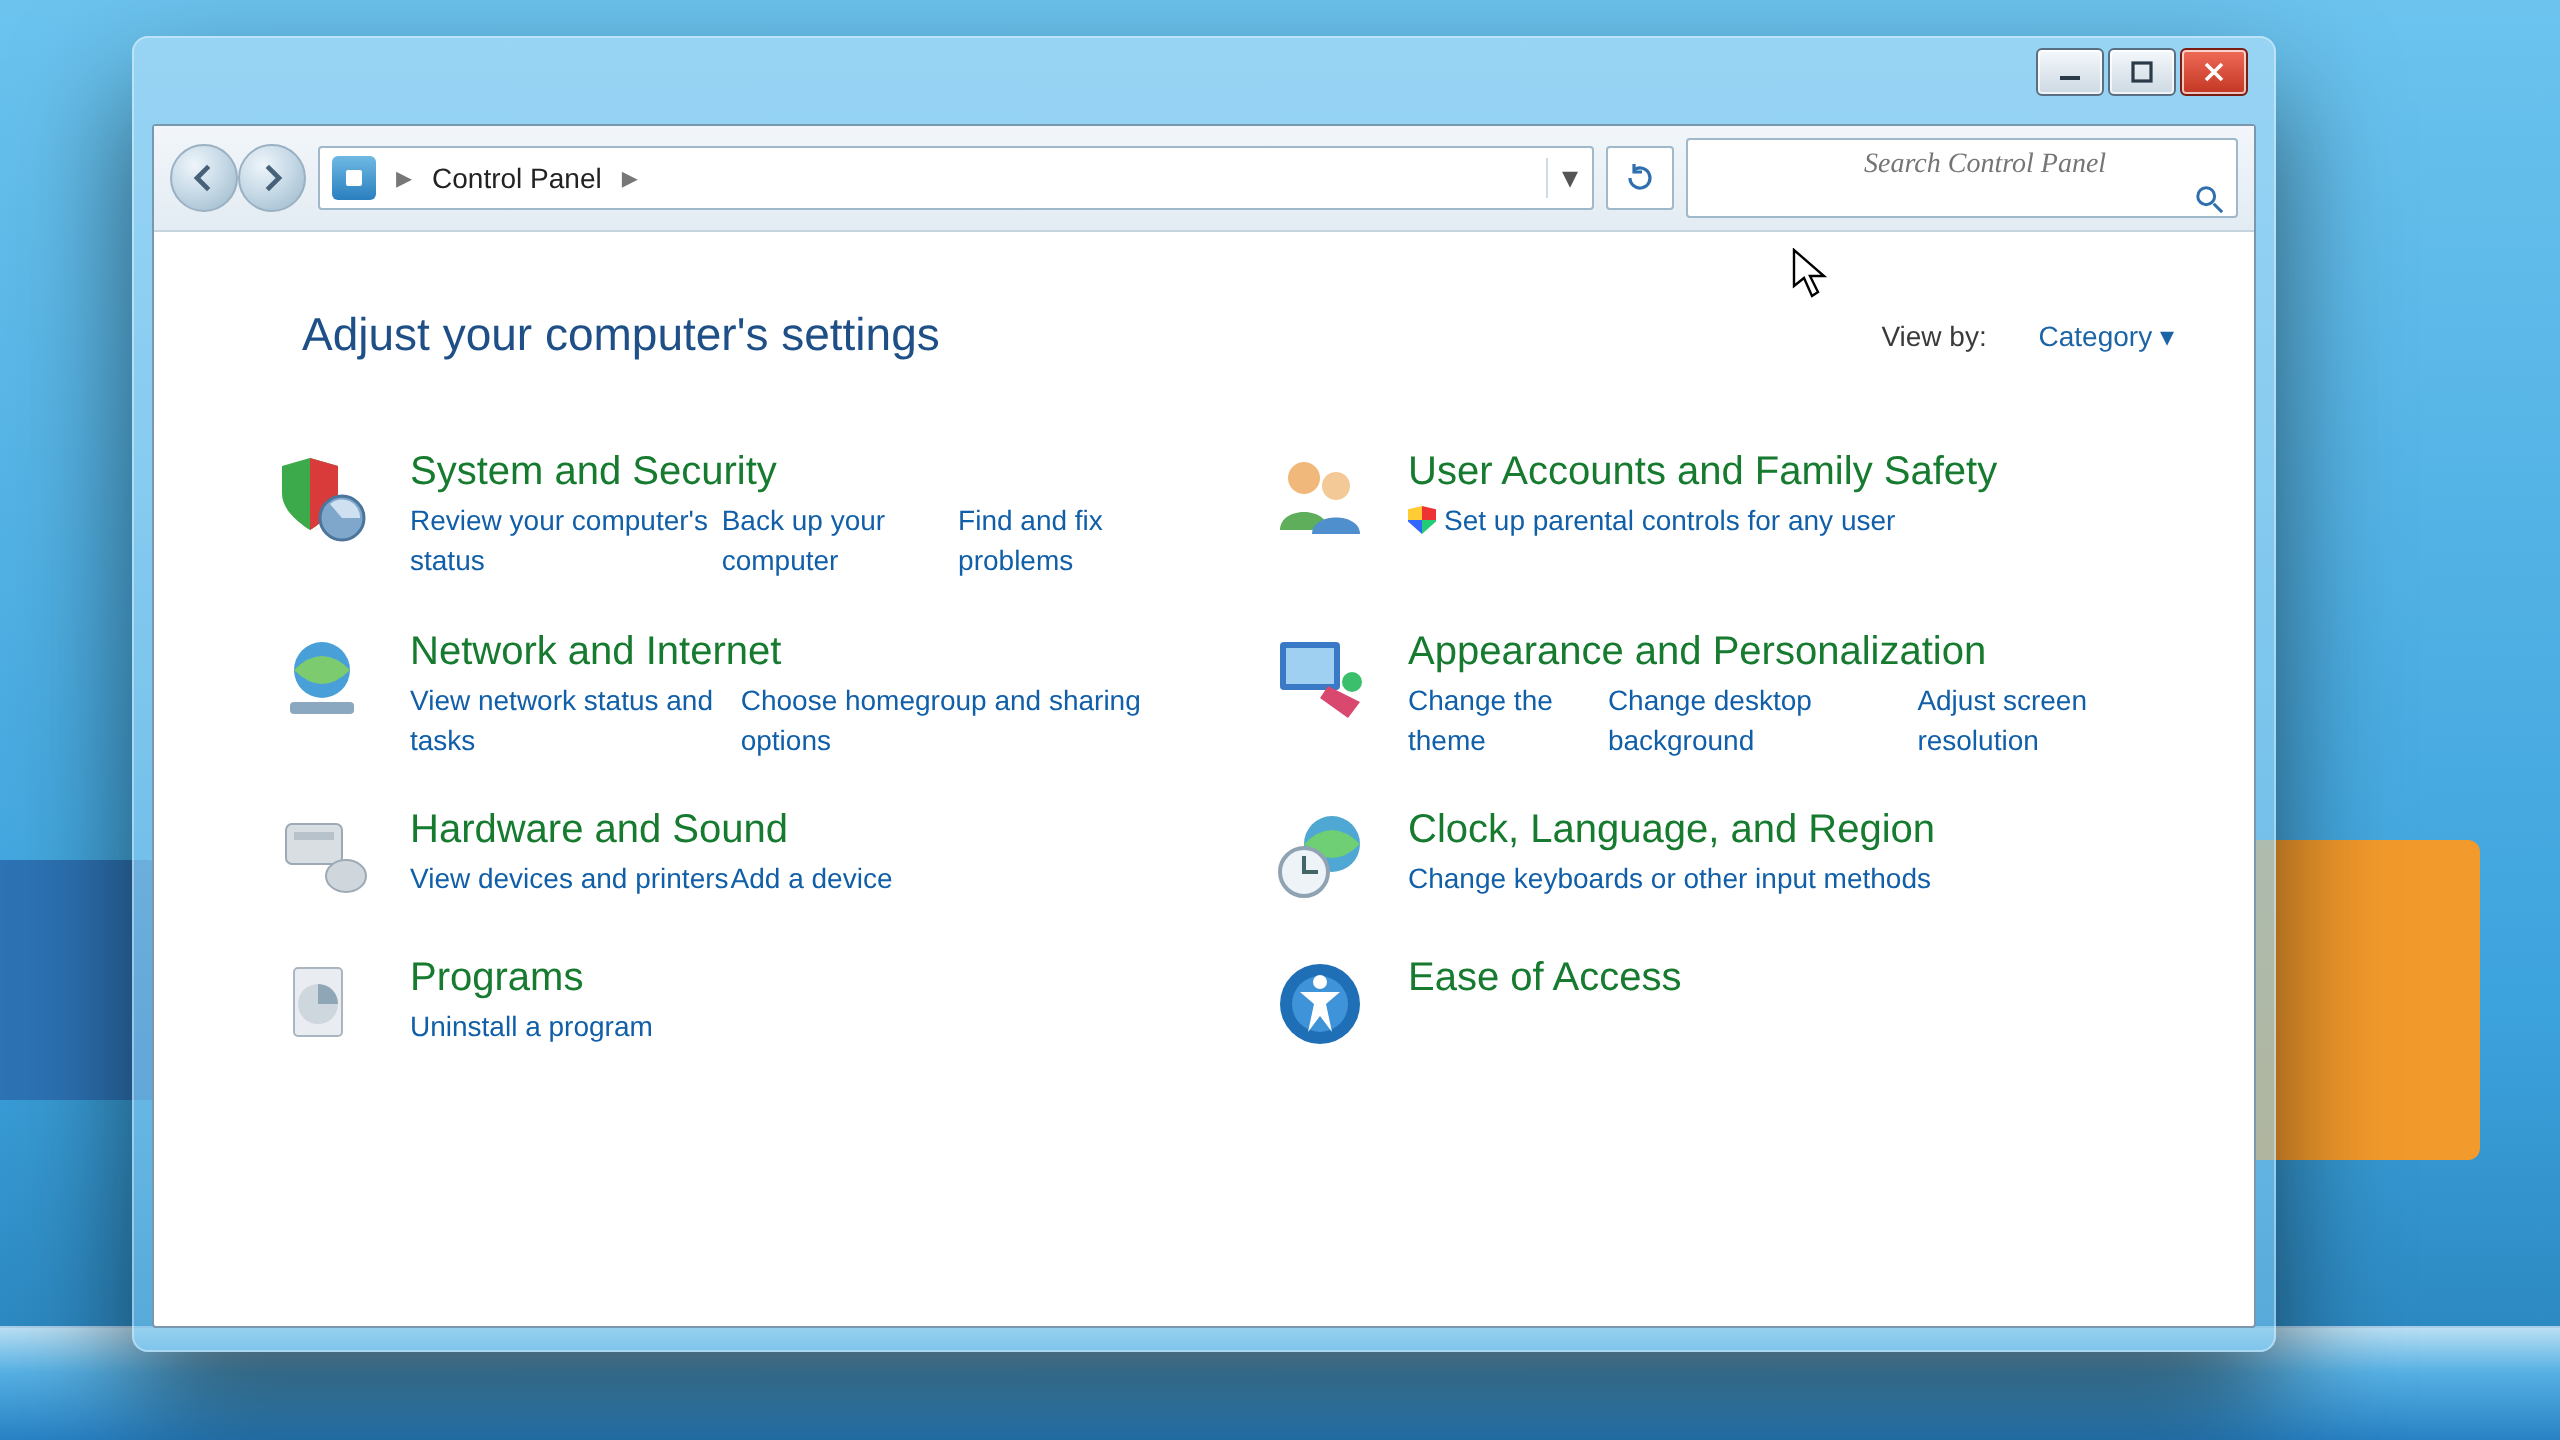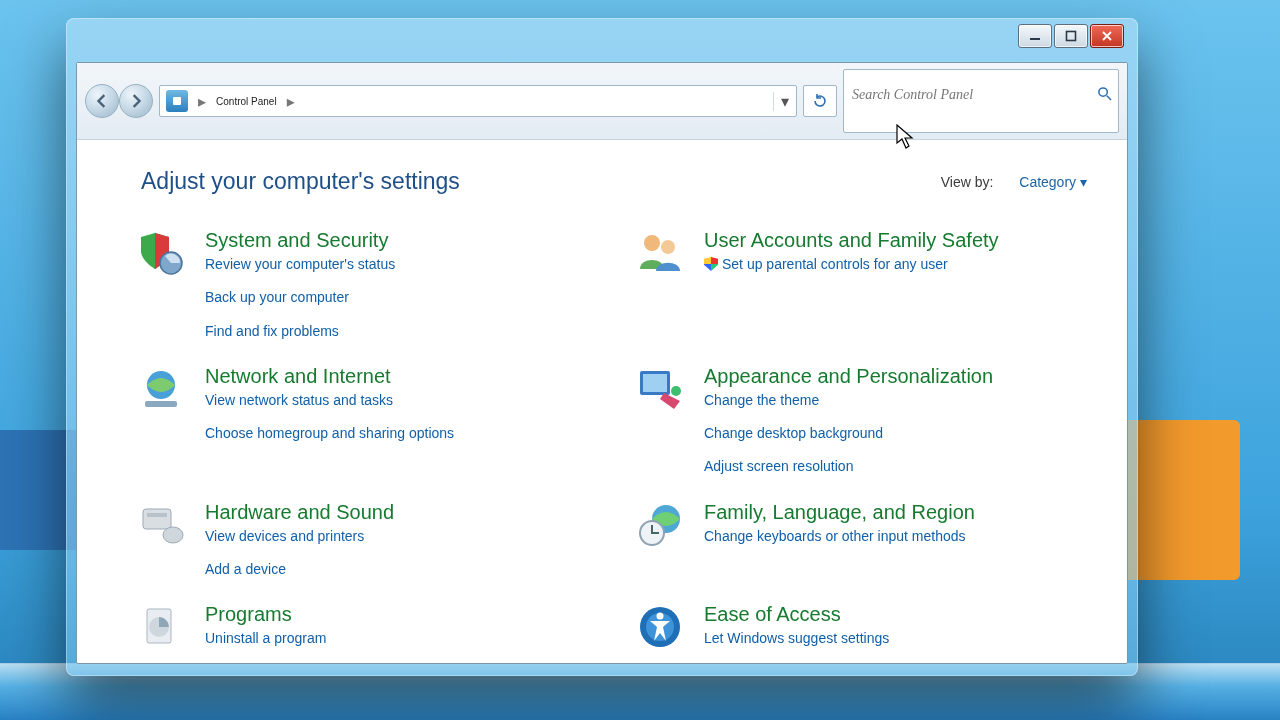--- a/index.html
+++ b/index.html
@@ -28,43 +28,43 @@
   
   .toolbar{display:flex;align-items:center;gap:6px;padding:6px 8px;
     background:linear-gradient(#f2f6fa,#e3ecf3);border-bottom:1px solid #c6d4dd;}
   .navbtn{width:32px;height:32px;border-radius:50%;
     background:radial-gradient(circle at 35% 30%,#eef5fa 0%,#c9dbe8 45%,#99b6c9 100%);
     border:1px solid #99b1c2;display:flex;align-items:center;justify-content:center;color:#476278;}
   .addr{flex:1;display:flex;align-items:center;height:30px;border:1px solid #9fb8ca;border-radius:2px;background:#fff;}
   .addr .ico{width:22px;height:22px;margin:0 6px;border-radius:3px;
     background:linear-gradient(#6fb9e3,#2a7fbf);display:flex;align-items:center;justify-content:center;}
   .addr .ico span{display:block;width:8px;height:8px;background:#fff;border-radius:1px}
-  .addr .crumb{padding:0 6px;color:#222;font-size:10px}
+  .addr .crumb{padding:0 6px;color:#222;font-size:14px}
   .addr .sep{color:#777;padding:0 4px}
   .addr .drop{margin-left:auto;width:22px;text-align:center;color:#555;border-left:1px solid #cfdce5}
   .refresh{width:32px;height:30px;border:1px solid #9fb8ca;border-radius:2px;background:#fff;
     display:flex;align-items:center;justify-content:center;color:#2f6fb0}
   .search{width:262px;height:30px;border:1px solid #9fb8ca;border-radius:2px;background:#fff;
-    display:flex;align-items:flex-start;padding:16px 6px;}
+    display:flex;align-items:flex-end;padding:4px 6px;flex-direction:column;}
   .search input{flex:1;border:0;outline:0;font:italic 14px "Segoe UI";color:#7c8a95}
   .search .mag{color:#2f6fb0}
   
   .body{flex:1;padding:22px 40px 20px 58px;overflow:auto}
   .hdr{display:flex;align-items:center;justify-content:space-between}
-  .hdr h1{margin:6px;font-weight:400;color:#1f4f87;font-size:23px}
+  .hdr h1{margin:16px;font-weight:400;color:#1f4f87;font-size:23px}
   .viewby{font-size:14px;color:#3a3a3a}
   .viewby a{color:#1b64a6;text-decoration:none;margin-left:22px}
   .viewby a::after{content:" ▾";color:#1b64a6}
   .grid{display:grid;grid-template-columns:1fr 1fr;column-gap:46px;row-gap:22px;margin-top:26px}
   .cat{display:flex;gap:18px}
   .ic{width:52px;height:52px;flex:0 0 52px;border-radius:10px;display:flex;align-items:center;justify-content:center}
   .ic svg{width:48px;height:48px}
   .cat h2{margin:2px 0 2px 0;font-weight:400;font-size:20px;color:#167a2f}
   .cat a.title{color:#167a2f;text-decoration:none}
-  .links{display:flex;flex-direction:column;gap:13px}
+  .links{display:flex;flex-direction:row;gap:1px}
   .links a{font-size:14px;color:#105fa8;text-decoration:none;line-height:1.45}
   .shield{width:14px;height:14px;display:inline-block;vertical-align:-2px;margin-right:4px;
     background:conic-gradient(#e33 0 25%,#2c7 0 50%,#36f 0 75%,#fc3 0 100%);
     clip-path:polygon(50% 0,100% 12%,100% 55%,50% 100%,0 55%,0 12%);}
   .cursor{position:absolute;left:896px;top:124px;pointer-events:none}
 </style>
 </head>
 <body>
 
 <div class="desktop">
@@ -233,21 +233,21 @@
           <div class="cat">
             <div class="ic">
               <svg viewBox="0 0 48 48">
                   <circle cx="30" cy="18" r="14" fill="#4fa8d4"></circle>
                   <path d="M16 18 Q30 4 44 18 Q30 32 16 18" fill="#6fcf74"></path>
                   <circle cx="16" cy="32" r="12" fill="#eef3f7" stroke="#8fa3b3" stroke-width="2"></circle>
                   <path d="M16 24 V32 H23" stroke="#466" stroke-width="2" fill="none"></path>
                 </svg>
             </div>
             <div>
-              <h2><a class="title" href="#">Family, Language, and Region</a></h2>
+              <h2><a class="title" href="#">Clock, Language, and Region</a></h2>
               <div class="links">
                 <a href="#">Change keyboards or other input methods</a>
               </div>
             </div>
           </div>
 
           <div class="cat">
             <div class="ic">
               <svg viewBox="0 0 48 48">
                   <rect x="10" y="6" width="24" height="34" rx="2" fill="#e9edf1" stroke="#a9b6c1"></rect>
@@ -267,24 +267,20 @@
             <div class="ic">
               <svg viewBox="0 0 48 48">
                   <circle cx="24" cy="24" r="20" fill="#1e6fb5"></circle>
                   <circle cx="24" cy="24" r="14" fill="#3f93d8"></circle>
                   <circle cx="24" cy="13" r="3.5" fill="#fff"></circle>
                   <path d="M14 18 H34 L27 24 L30 38 L24 30 L18 38 L21 24 Z" fill="#fff"></path>
                 </svg>
             </div>
             <div>
               <h2><a class="title" href="#">Ease of Access</a></h2>
-              <div class="links">
-                <a href="#">Let Windows suggest settings</a>
-                <a href="#">Optimize visual display</a>
-              </div>
             </div>
           </div>
 
         </div>
       </div>
     </div>
   </div>
 
   <svg class="cursor" width="20" height="26" viewBox="0 0 20 26">
     <path d="M1 1 L1 19 L6 15 L10 24 L13 22 L9 14 L16 14 Z" fill="#fff" stroke="#000" stroke-width="1.2"></path>

